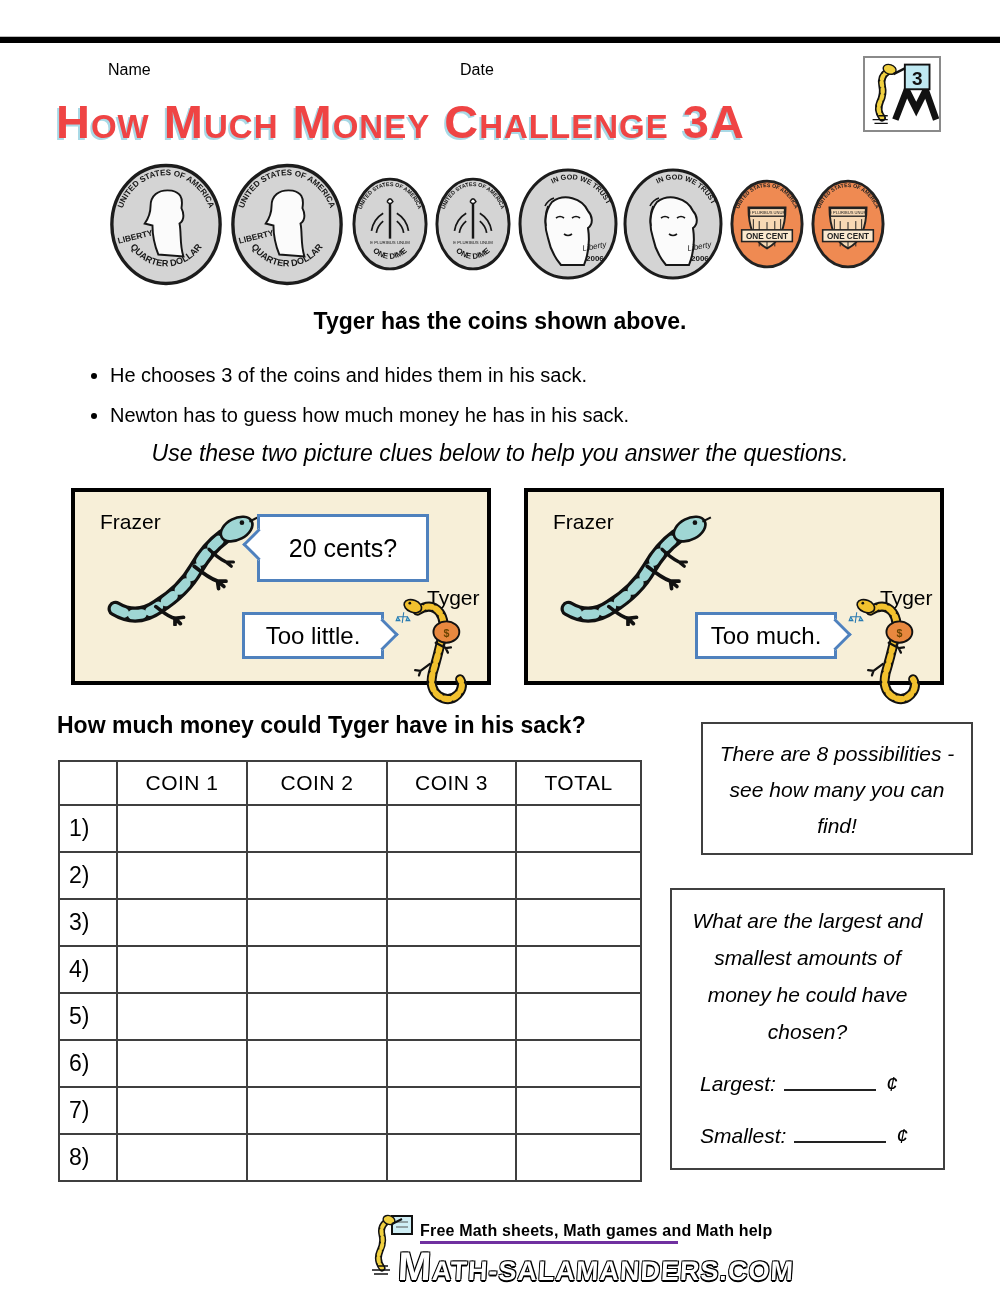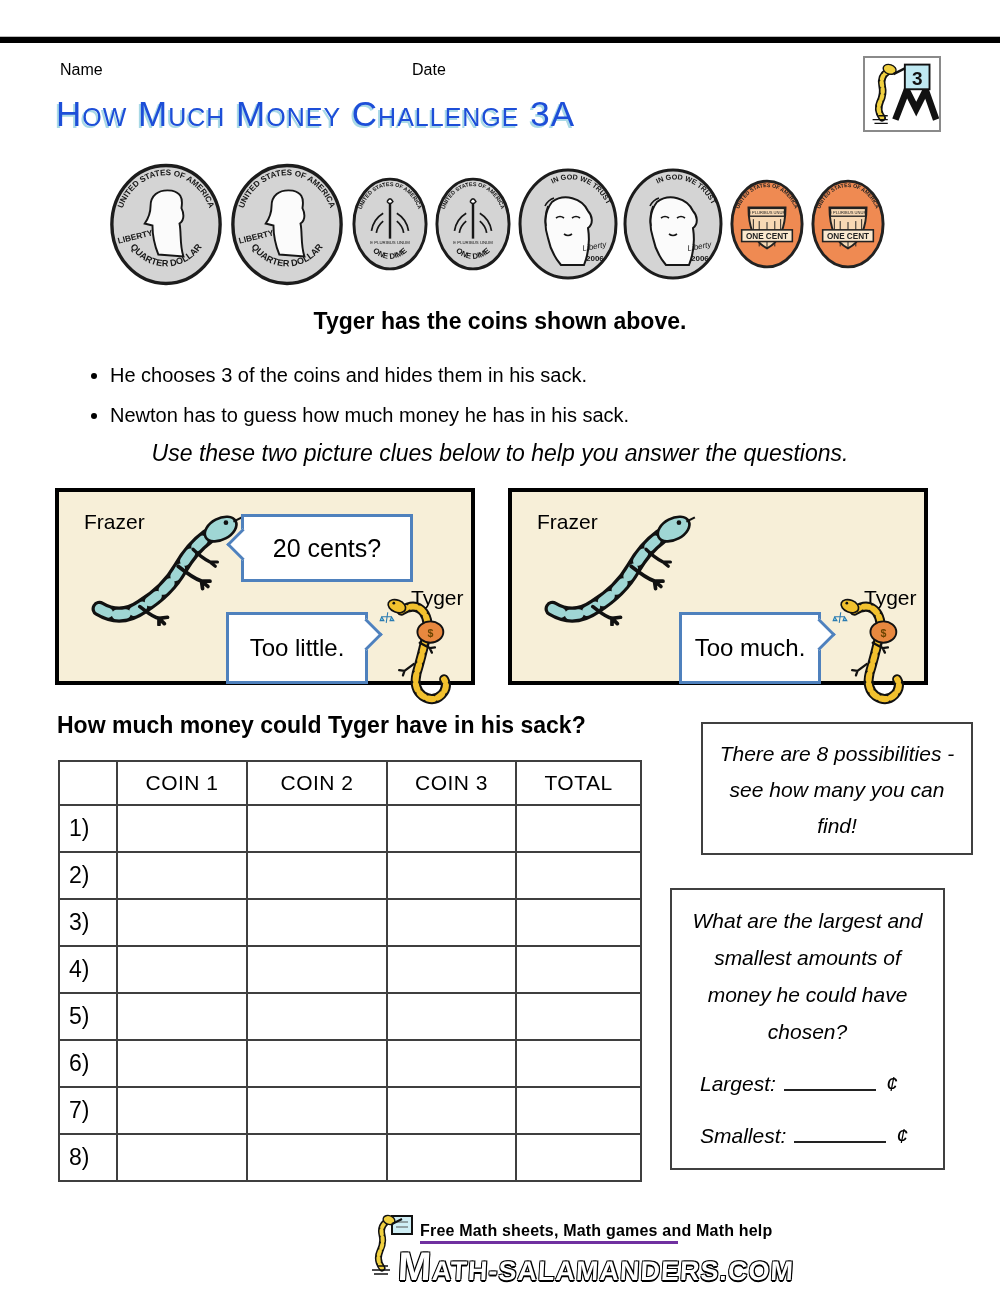--- a/index.html
+++ b/index.html
@@ -1,46 +1,46 @@
 <!DOCTYPE html>
 <html><head>
 <meta charset="utf-8">
 <style>
   * { margin:0; padding:0; box-sizing:border-box; }
   body { background:#fff; font-family:"Liberation Sans", sans-serif; color:#000; }
   .page { position:relative; width:1000px; height:1294px; background:#ffffff; overflow:hidden; }
 
   .topbar { position:absolute; left:0; top:36px; width:1000px; height:7px; background:#000; border-top:1px solid #bbb; }
 
-  .field-label { position:absolute; top:61px; font-size:16px; color:#000; }
+  .field-label { position:absolute; top:61px; font-size:16px; color:#000;margin-left:48px; }
   .name-label { left:60px; }
   .date-label { left:412px; }
 
   .logo-box { position:absolute; left:863px; top:56px; width:78px; height:76px; border:2px solid #8a8a8a; background:#fff; }
 
-  .title { position:absolute; left:56px; top:94px; font-size:35px; font-weight:normal; font-variant:small-caps; letter-spacing:1px; color:#1d4ed8; text-shadow:-2px 2px 0 #a9d9e6; white-space:nowrap; }
+  .title { position:absolute; left:56px; top:94px; font-size:47px; font-weight:bold; font-variant:small-caps; letter-spacing:1px; color:#ef4444; text-shadow:-2px 2px 0 #a9d9e6; white-space:nowrap; }
 
   .coin-row { position:absolute; left:108px; top:158px; width:778px; height:132px; display:flex; align-items:center; justify-content:space-between; }
   .coin { display:block; }
 
   .intro-heading { position:absolute; left:0; top:308px; width:1000px; text-align:center; font-size:23px; font-weight:bold; }
   .bullets { position:absolute; left:88px; top:364px; list-style:disc; padding-left:22px; }
   .bullets li { font-size:20px; margin-bottom:17px; }
   .instruction { position:absolute; left:0; top:440px; width:1000px; text-align:center; font-style:italic; font-size:23px; }
 
-  .clue-box { position:absolute; top:488px; width:420px; height:197px; border:4px solid #000; background:#f7efd8; }
+  .clue-box { position:absolute; top:488px; width:420px; height:197px; border:4px solid #000; background:#f7efd8;margin-left:16px; }
   .clue-box.left { left:55px; } .clue-box.right { left:508px; }
   .frazer-label { position:absolute; left:25px; top:18px; font-size:21px; }
   .tyger-label { position:absolute; left:352px; top:94px; font-size:21px; }
   .frazer-svg { position:absolute; left:32px; top:6px; width:170px; height:128px; }
   .tyger-svg { position:absolute; left:308px; top:102px; width:110px; height:118px; overflow:visible; }
   .bubble { position:absolute; background:#fff; border:3px solid #4f81bd; display:flex; align-items:center; justify-content:center; font-size:25px; z-index:3; }
   .bubble-guess { left:182px; top:22px; width:172px; height:68px;text-align:right; }
   .bubble-guess::before { content:""; position:absolute; left:-13px; top:16px; width:20px; height:20px; background:#fff; border-left:3px solid #4f81bd; border-bottom:3px solid #4f81bd; transform:rotate(45deg); }
-  .bubble-resp { left:167px; top:120px; width:142px; height:72px; font-size:24px; }
+  .bubble-resp { left:167px; top:120px; width:142px; height:47px; font-size:24px; }
   .bubble-resp::after { content:""; position:absolute; right:-13px; top:8px; width:20px; height:20px; background:#fff; border-right:3px solid #4f81bd; border-top:3px solid #4f81bd; transform:rotate(45deg); }
 
   .question-heading { position:absolute; left:57px; top:712px; font-size:23px; font-weight:bold; }
 
   table.answers { position:absolute; left:58px; top:760px; border-collapse:collapse; table-layout:fixed; }
   table.answers th, table.answers td { border:2px solid #3f3f3f; background:#fff; }
   table.answers th { height:44px; font-size:21px; font-weight:normal; letter-spacing:0.5px; text-align:center; }
   table.answers td { height:47px; }
   td.rownum { font-size:23px; padding-left:9px; }
   .col-num { width:58px; } .col-c1 { width:130px; } .col-c2 { width:140px; } .col-c3 { width:129px; } .col-tot { width:125px; }

